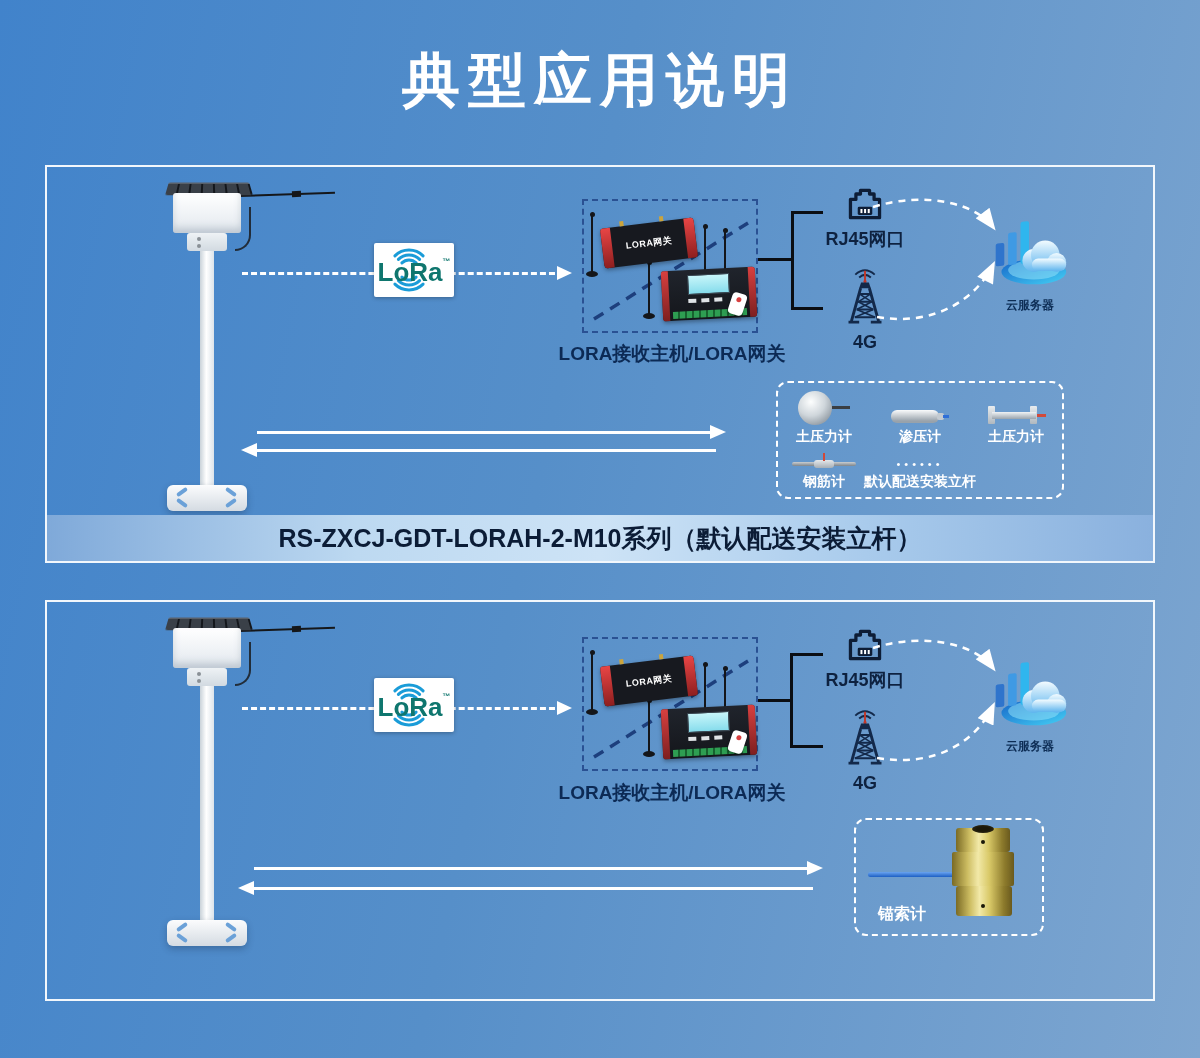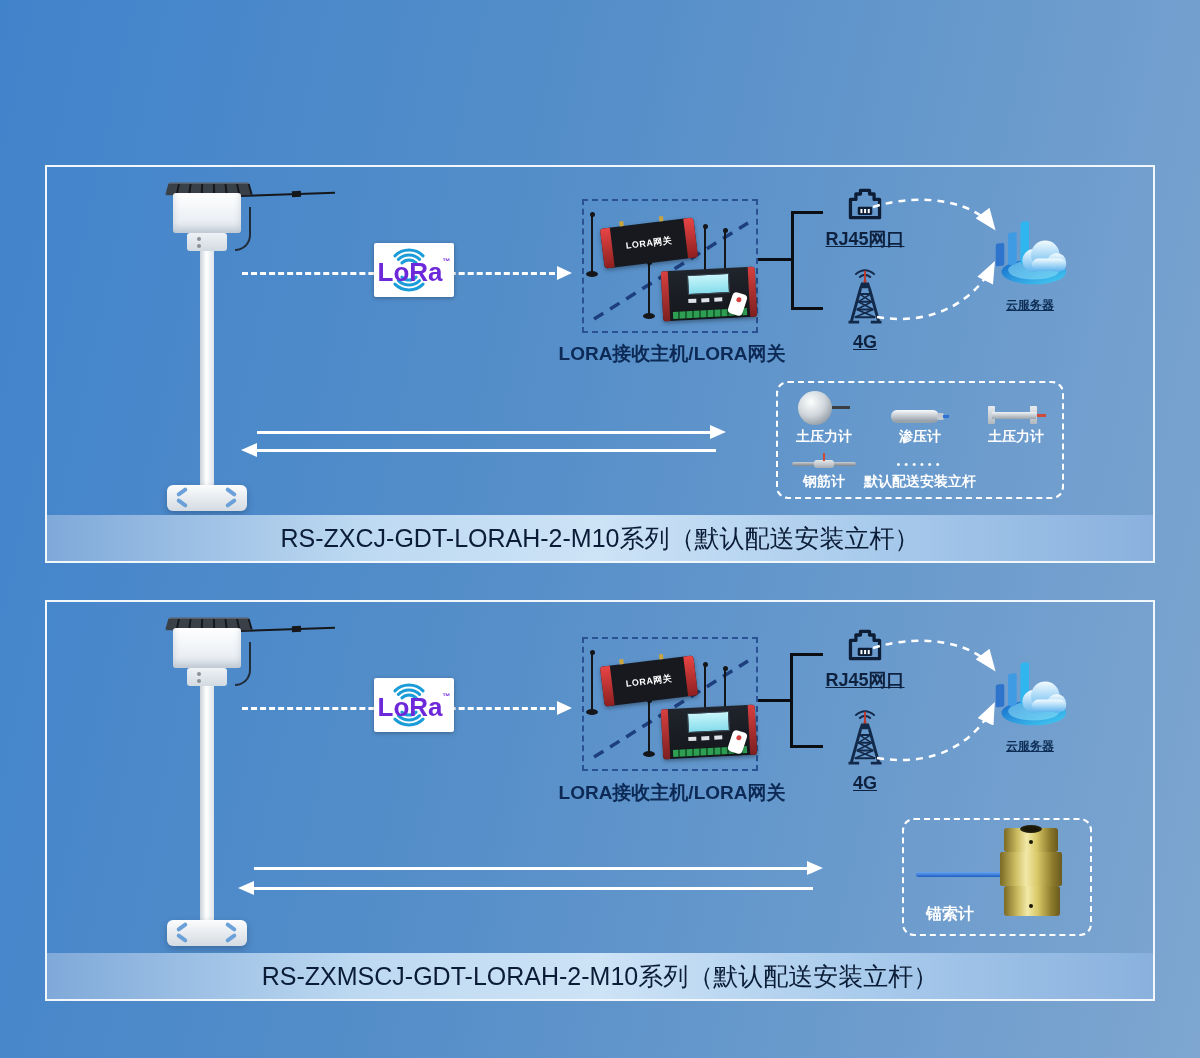--- a/index.html
+++ b/index.html
@@ -6,21 +6,21 @@
   body { font-family:"Liberation Sans","DejaVu Sans",sans-serif; }
   .page{ position:relative; width:1200px; height:1058px; overflow:hidden;
     background:linear-gradient(102deg,#4183cb 0%,#568fc9 45%,#7ea6d0 100%); }
   .title{ position:absolute; top:42px; left:0; right:0; text-align:center;
     font-size:58px; font-weight:900; color:#fff; letter-spacing:8px; }
 
   .panel{ position:absolute; left:45px; width:1110px; border:2px solid #f2f7fc; }
   .p1{ top:165px; height:398px; }
   .p2{ top:600px; height:401px; }
   .caption{ position:absolute; left:0; right:0; bottom:0; height:46px; line-height:46px;
-    text-align:center; font-size:25px; font-weight:400; color:#0b1c36;
+    text-align:center; font-size:25px; font-weight:700; color:#0b1c36;
     background:linear-gradient(90deg,#7fa9d9 0%,#bdd9f1 28%,#cde3f6 50%,#a9cbec 74%,#8ab1de 100%); }
 
   
   .pole{ position:absolute; left:92px; top:12px; width:180px; height:340px; }
   .p-solar{ position:absolute; left:28px; top:2px; width:84px; height:15px;
     background:repeating-linear-gradient(90deg,#3a4048 0 10px,#14171c 10px 12px);
     border-radius:2px; transform:perspective(90px) rotateX(32deg); border-top:2px solid #596069;}
   .p-head{ position:absolute; left:34px; top:14px; width:68px; height:40px;
     background:linear-gradient(180deg,#ffffff,#e2e8ee);
     border-radius:3px; box-shadow:inset 0 -5px 7px rgba(140,155,170,.4); }
@@ -42,21 +42,21 @@
   .slot.s3{left:9px;top:16px;transform:rotate(35deg)}.slot.s4{left:58px;top:16px}
 
   
   .dasharrow{ position:absolute; height:0; border-top:3px dashed #fff; }
   .dasharrow::after{ content:''; position:absolute; right:-15px; top:-9px;
     border:7px solid transparent; border-left:15px solid #fff; }
   .lora{ position:absolute; left:327px; top:76px; width:80px; height:54px; background:#fff;
     border-radius:2px; box-shadow:0 1px 4px rgba(0,0,0,.3); z-index:2; }
   .lora svg{ position:absolute; inset:0; }
   .lora-text{ position:absolute; left:0; right:0; top:14px; text-align:center;
-    font-size:26px; font-weight:800; color:#6d28d9; letter-spacing:0; }
+    font-size:26px; font-weight:800; color:#0f766e; letter-spacing:0; }
   .tm{ font-size:8px; vertical-align:top; font-weight:700; }
 
   
   .devbox{ position:absolute; left:535px; top:32px; width:176px; height:134px;
     border:2px dashed #2a5193; }
   .devbox svg.diag{ position:absolute; inset:0; }
   .whip{ position:absolute; width:2px; background:#14161a; }
   .whip::before{ content:''; position:absolute; top:-3px; left:-1.5px; width:5px; height:5px; border-radius:50%; background:#14161a; }
   .whip::after{ content:''; position:absolute; bottom:-4px; left:-5px; width:12px; height:6px; border-radius:50%; background:#14161a; }
   .gw{ position:absolute; left:18px; top:22px; width:94px; height:40px; transform:rotate(-7deg);
@@ -83,21 +83,21 @@
   .remote{ position:absolute; left:146px; top:92px; width:15px; height:22px; background:#fff;
     border-radius:4px; transform:rotate(18deg); box-shadow:0 2px 3px rgba(0,0,0,.35); }
   .remote::before{ content:''; position:absolute; left:5px; top:4px; width:5px; height:5px; border-radius:50%; background:#d84040; }
   .devlabel{ position:absolute; left:475px; top:174px; width:300px; text-align:center;
     font-size:19px; font-weight:800; color:#0c2a55; }
 
   .bline{ position:absolute; background:#0b0e13; }
 
   
   .nodegrp{ position:absolute; width:84px; text-align:center; }
-  .nlabel{ font-size:18px; font-weight:700; color:#0e2240; margin-top:1px; white-space:nowrap;text-decoration:underline; }
+  .nlabel{ font-size:18px; font-weight:700; color:#0e2240; margin-top:1px; white-space:nowrap; }
   .nlabel.big{ font-size:12px; color:#0d2d55; margin-top:2px; }
   .overlay{ position:absolute; left:0; top:0; pointer-events:none; }
 
   
   .sensorbox{ position:absolute; left:729px; top:214px; width:288px; height:118px;
     border:2px dashed #fff; border-radius:12px; display:grid;
     grid-template-columns:1fr 1.08fr 1fr; grid-template-rows:1fr 1fr; padding:8px 6px 6px; }
   .scell{ display:flex; flex-direction:column; align-items:center; justify-content:flex-end; gap:3px; }
   .slabel{ color:#fff; font-size:14px; font-weight:700; white-space:nowrap; }
   .ic-dots{ color:#fff; font-size:11px; letter-spacing:4px; line-height:1; }
@@ -125,21 +125,21 @@
     background:linear-gradient(180deg,#e8ecef,#b0b8bf); }
   .ic-yingbian .pl{ left:2px; } .ic-yingbian .pr{ right:9px; }
   .ic-yingbian .wire{ position:absolute; right:0; top:9px; width:9px; height:3px; background:#d04a3a; }
   .ic-gangjin{ position:relative; width:64px; height:17px; }
   .ic-gangjin .rod{ position:absolute; left:0; top:9px; width:64px; height:4px; border-radius:2px;
     background:linear-gradient(180deg,#c9ced2,#7e858b); }
   .ic-gangjin .sleeve{ position:absolute; left:22px; top:7px; width:20px; height:8px; border-radius:3px;
     background:linear-gradient(180deg,#e4e8eb,#a7afb6); }
   .ic-gangjin .wire{ position:absolute; left:31px; top:0; width:2px; height:8px; background:#d04a3a; }
 
-  .anchorbox{ position:absolute; left:855px; top:216px; width:190px; height:118px;
+  .anchorbox{ position:absolute; left:807px; top:216px; width:190px; height:118px;
     border:2px dashed #fff; border-radius:12px; }
   .gold{ position:absolute; background:linear-gradient(90deg,#7a6a24,#cdbd62 25%,#f2e9a8 42%,#d9c968 60%,#8d7b2c 85%,#6a5a1e); }
   .mc-top{ left:100px; top:8px; width:54px; height:24px; border-radius:3px; }
   .mc-top::after{ content:''; position:absolute; left:16px; top:-3px; width:22px; height:8px; border-radius:50%;
     background:radial-gradient(#1a1708 40%,#3a331a); }
   .mc-mid{ left:96px; top:32px; width:62px; height:34px; border-radius:2px; }
   .mc-bot{ left:100px; top:66px; width:56px; height:30px; border-radius:3px; }
   .mc-dot{ position:absolute; width:4px; height:4px; border-radius:50%; background:#1a1708; }
   .mc-cable{ position:absolute; left:12px; top:52px; width:92px; height:5px; border-radius:3px;
     background:linear-gradient(180deg,#6aa4f0,#1d5fc4); }
@@ -151,20 +151,21 @@
   .harrow{ position:absolute; height:3px; background:#fff; }
   .harrow.right::after{ content:''; position:absolute; right:-16px; top:-6px;
     border:7px solid transparent; border-left:16px solid #fff; }
   .harrow.left::before{ content:''; position:absolute; left:-16px; top:-6px;
     border:7px solid transparent; border-right:16px solid #fff; }
 </style>
 </head>
 <body>
 
 <div class="page">
+  <div class="title">典型应用说明</div>
 
   <div class="panel p1">
 
     <div class="pole">
       <div class="p-ant"></div>
       <div class="p-solar"></div>
       <div class="p-head"></div>
       <div class="p-cable"></div>
       <div class="p-collar"></div>
       <div class="p-mast"></div>
@@ -467,15 +468,14 @@
       <div class="gold mc-mid"></div>
       <div class="gold mc-bot"></div>
       <i class="mc-dot" style="left:125px;top:20px"></i>
       <i class="mc-dot" style="left:125px;top:84px"></i>
       <div class="mc-label">锚索计</div>
     </div>
 
     <div class="harrow right" style="left:207px;top:265px;width:560px"></div>
     <div class="harrow left" style="left:200px;top:285px;width:566px"></div>
 
-    <div class="caption">RS-ZXMSCJ-GDT-LORAH-2-M10系列（默认配送安装立杆）</div>
   </div>
 </div>
 
 </body></html>

